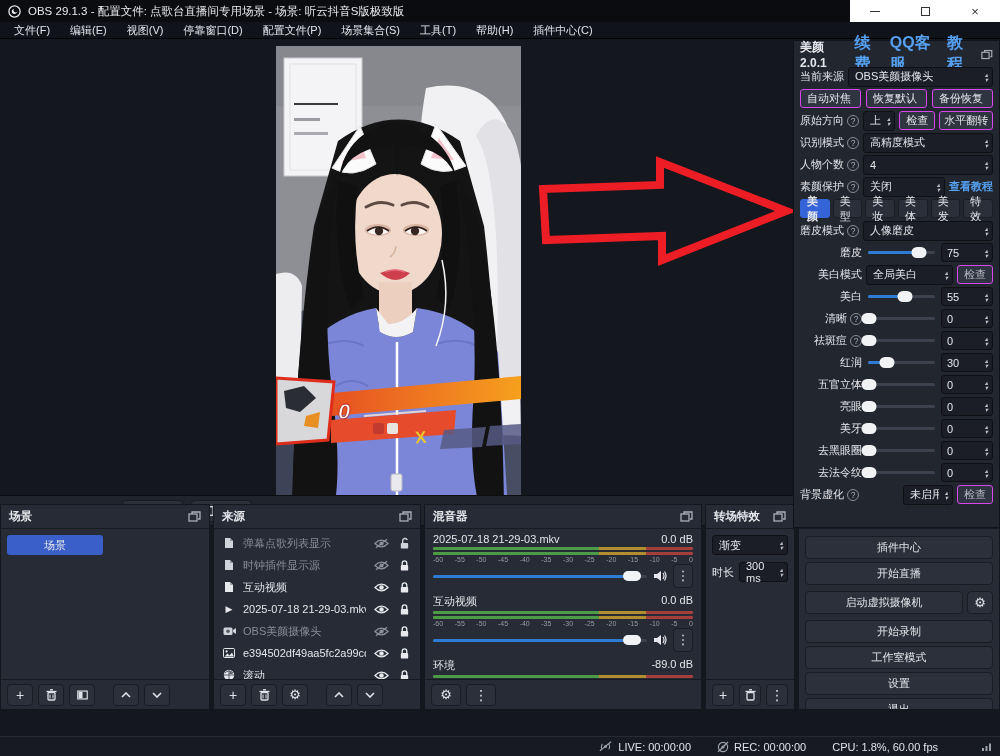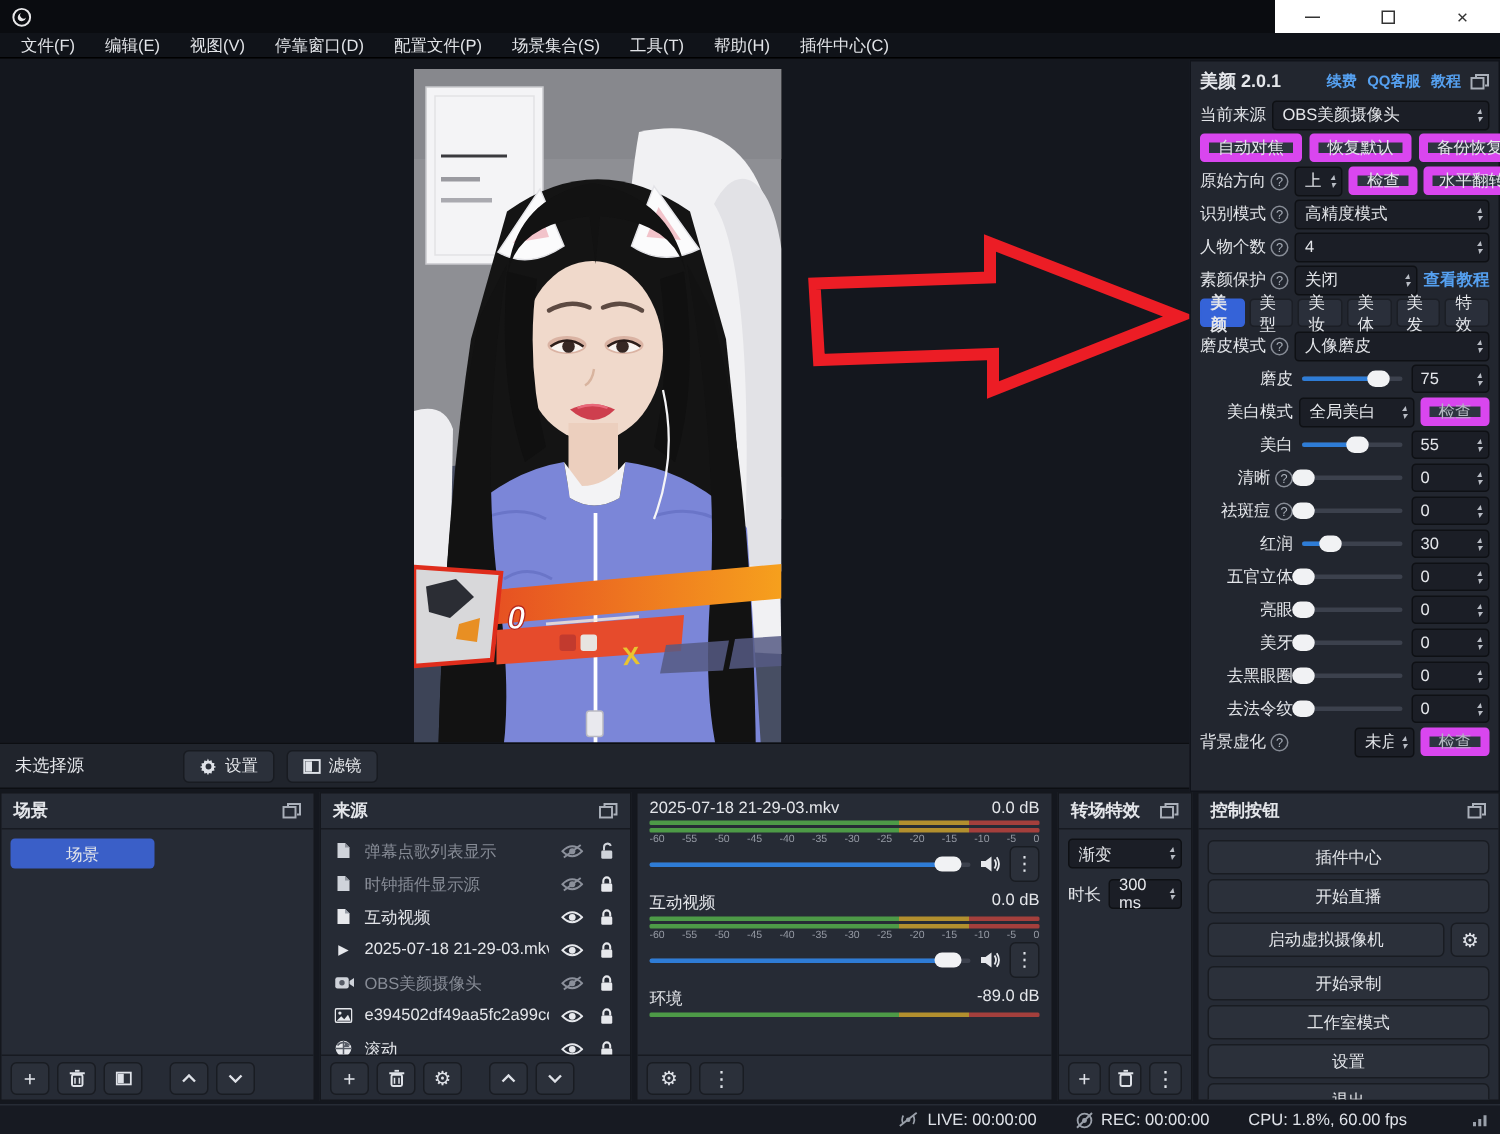--- a/index.html
+++ b/index.html
@@ -28,21 +28,21 @@
   .preview svg{display:block;}
   .arrow-wrap{position:absolute;left:538px;top:148px;width:256px;height:126px;}
 
   
   .props-bar{position:absolute;left:0;top:495px;width:793px;height:31px;background:#20242c;border-top:1px solid #0c0e12;border-bottom:1px solid #0c0e12;display:flex;align-items:center;padding:0 10px;gap:8px;}
   .props-status{font-size:11.5px;margin-right:58px;}
   .pbtn{height:22px;background:var(--btn2);border:1px solid #181b21;border-radius:4px;display:flex;align-items:center;gap:5px;padding:0 10px;font-size:11px;cursor:pointer;}
   .pbtn svg{display:block;}
 
   
-  .dock{position:absolute;top:528px;height:206px;background:var(--panel);border:1px solid #14171d;display:flex;flex-direction:column;}
+  .dock{position:absolute;top:504px;height:206px;background:var(--panel);border:1px solid #14171d;display:flex;flex-direction:column;}
   #dock-scenes{left:0;width:210px;}
   #dock-sources{left:213px;width:208px;}
   #dock-mixer{left:424px;width:278px;}
   #dock-transitions{left:705px;width:90px;}
   #dock-controls{left:798px;width:202px;}
   .dock-header{height:24px;flex:none;display:flex;align-items:center;justify-content:space-between;padding:0 8px;font-size:11.5px;font-weight:bold;border-bottom:1px solid #171a21;}
   .dock-body{flex:1;position:relative;overflow:hidden;}
   .dock-toolbar{height:30px;flex:none;display:flex;align-items:center;gap:5px;padding:0 6px;border-top:1px solid #171a21;}
   .tbtn{width:26px;height:22px;background:var(--btn2);border:1px solid #191c22;border-radius:4px;display:flex;align-items:center;justify-content:center;color:#dfe2e8;font-size:14px;line-height:14px;cursor:pointer;}
   .tbtn svg{display:block;}
@@ -85,27 +85,27 @@
   .sq{width:26px;height:23px;flex:none;margin:3px 0;}
 
   
   .statusbar{position:absolute;left:0;bottom:0;width:1000px;height:20px;background:#171a22;border-top:1px solid #262b35;display:flex;align-items:center;justify-content:flex-end;gap:7px;padding-right:8px;font-size:11px;color:#dfe2e8;}
   .sb-gap{width:12px;}
   .sb-item{display:flex;align-items:center;gap:5px;}
 
   
   .beauty{position:absolute;left:793px;top:40px;width:207px;height:488px;background:var(--panel2);border:1px solid #10131a;padding:2px 6px 3px;display:flex;flex-direction:column;gap:1px;}
   .b-header{height:22px;flex:none;display:flex;align-items:center;gap:6px;font-size:12px;font-weight:bold;}
-  .b-links{margin-left:auto;display:flex;gap:7px;font-size:10px;font-weight:bold;color:var(--link);}
+  .b-links{margin-left:auto;display:flex;gap:7px;font-size:16px;font-weight:bold;color:var(--link);}
   .b-links span{cursor:pointer;}
   .b-row{height:21px;flex:none;display:flex;align-items:center;gap:4px;font-size:11px;}
   .b-label{display:flex;align-items:center;gap:3px;white-space:nowrap;color:#e2e4e8;flex:none;}
   .info{width:12px;height:12px;border:1px solid #878c96;border-radius:50%;font-size:8.5px;color:#aab0ba;display:flex;align-items:center;justify-content:center;flex:none;}
   .select.grow{flex:1;min-width:0;}
-  .bbtn{height:19px;background:var(--btn);border:6px solid #d946ef;border-radius:3px;display:flex;align-items:center;justify-content:flex-start;padding:0 6px;white-space:nowrap;cursor:pointer;flex:none;}
+  .bbtn{height:19px;background:var(--btn);border:1px solid #d946ef;border-radius:3px;display:flex;align-items:center;justify-content:flex-start;padding:0 6px;white-space:nowrap;cursor:pointer;flex:none;}
   .bbtn.dimtext{color:#b4b9c2;}
   .blink{color:var(--link);font-weight:bold;cursor:pointer;white-space:nowrap;}
   .tabs{display:flex;gap:3px;}
   .tab{height:19px;padding:0 6px;background:#2a2f3a;border:1px solid #1b1e25;border-radius:3px;display:flex;align-items:center;font-size:11px;cursor:pointer;}
   .tab.active{background:var(--tabactive);border-color:var(--tabactive);font-weight:bold;}
   .s-label{width:62px;text-align:right;display:flex;justify-content:flex-end;align-items:center;gap:3px;white-space:nowrap;flex:none;}
   .slider{flex:1;position:relative;height:19px;min-width:0;cursor:pointer;}
   .s-track{position:absolute;left:2px;right:2px;top:8px;height:3px;background:#3c414d;border-radius:2px;}
   .s-fill{position:absolute;left:2px;top:8px;height:3px;background:var(--slider);border-radius:2px;}
   .s-thumb{position:absolute;top:4px;width:15px;height:11px;background:#f1f2f4;border-radius:5.5px;transform:translateX(-50%);}
@@ -114,20 +114,21 @@
 </head>
 <body>
 
 <div id="app">
 
   <div class="titlebar">
     <svg width="13" height="13" viewBox="0 0 13 13">
       <circle cx="6.5" cy="6.5" r="5.6" fill="none" stroke="#e8e8ea" stroke-width="1.3"></circle>
       <path d="M4 7.8 a3 3 0 0 0 5.4 -1.2 a2.2 2.2 0 0 1 -3.4 -2.9 a3.2 3.2 0 0 0 -2 4.1 Z" fill="#e8e8ea"></path>
     </svg>
+    <span class="title-text">OBS 29.1.3 - 配置文件: 点歌台直播间专用场景 - 场景: 听云抖音S版极致版</span>
     <div class="win-ctl">
       <div class="wbtn">
           <span class="min-glyph"></span>
         </div>
       <div class="wbtn">
           <span class="max-glyph"></span>
         </div>
       <div class="wbtn close-glyph">
           <span>×</span>
         </div>
@@ -485,20 +486,27 @@
         </div>
       <div class="tbtn">
           <svg width="10" height="6" viewBox="0 0 10 6">
             <polyline points="1,1 5,5 9,1" fill="none" stroke="#dfe2e8" stroke-width="1.6"></polyline>
           </svg>
         </div>
     </div>
   </div>
 
   <div class="dock" id="dock-mixer">
+    <div class="dock-header">
+      <span>混音器</span>
+      <svg width="13" height="11" viewBox="0 0 13 11">
+          <rect x="1" y="3" width="8" height="7" fill="none" stroke="#aab0ba" stroke-width="1.3"></rect>
+          <path d="M4 3V1h8v7h-2" fill="none" stroke="#aab0ba" stroke-width="1.3"></path>
+        </svg>
+    </div>
     <div class="dock-body">
 
       <div class="mx-ch">
         <div class="mx-top">
           <span>2025-07-18 21-29-03.mkv</span>
           <span>0.0 dB</span>
         </div>
         <div class="meter-bar"></div>
         <div class="meter-bar"></div>
         <div class="ticks">

